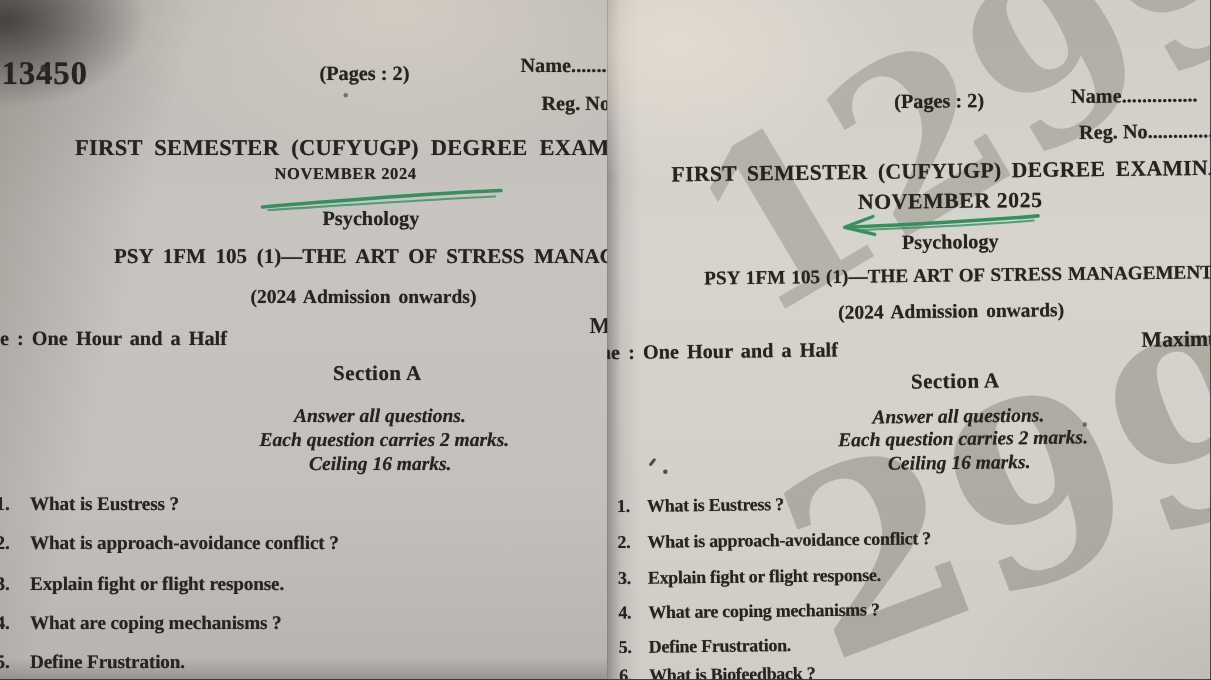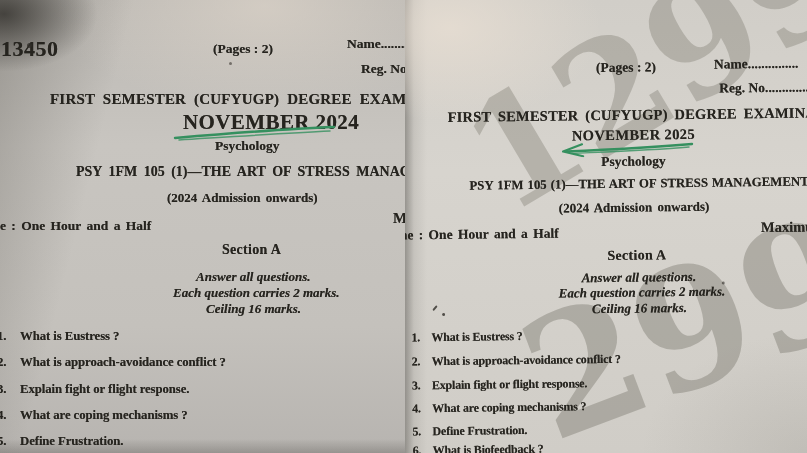--- a/index.html
+++ b/index.html
@@ -37,21 +37,21 @@
       font-family:"DejaVu Serif",serif;transform-origin:0 50%;}
   #wm1{left:75px;top:95px;font-size:150px;color:rgba(122,118,108,.36);transform:rotate(-30deg);}
   #wm2{left:125px;top:305px;font-size:165px;color:rgba(118,114,104,.40);transform:rotate(-20deg);}
   .speck{position:absolute;border-radius:50%;background:rgba(48,45,40,.8);}
   
   #l-code{left:1px;top:36px;font-size:22px;letter-spacing:.5px}
   #l-pages{left:213px;top:41px;font-size:13.5px}
   #l-name{left:347px;top:36px;font-size:13.5px}
   #l-reg{left:361px;top:61px;font-size:13.5px}
   #l-title{left:50px;top:91px;font-size:15px;word-spacing:4px;letter-spacing:.2px}
-  #l-sess{left:183px;top:110px;font-size:21px;letter-spacing:.4px}
+  #l-sess{left:183px;top:110px;font-size:11px;letter-spacing:.4px}
   #l-underline{left:172px;top:125px}
   #l-subj{left:215px;top:138px;font-size:13.5px}
   #l-course{left:76px;top:164px;font-size:14px;word-spacing:3px}
   #l-adm{left:167px;top:190px;font-size:13px;word-spacing:2px}
   #l-dur{left:0;top:218px;font-size:13.5px;word-spacing:2px}
   #l-max{left:393px;top:210px;font-size:15px}
   #l-sec{left:222px;top:242px;font-size:14px;letter-spacing:.3px}
   #l-ins1{left:196px;top:269px;font-size:13px}
   #l-ins2{left:173px;top:285px;font-size:13px}
   #l-ins3{left:206px;top:301px;font-size:13px}

